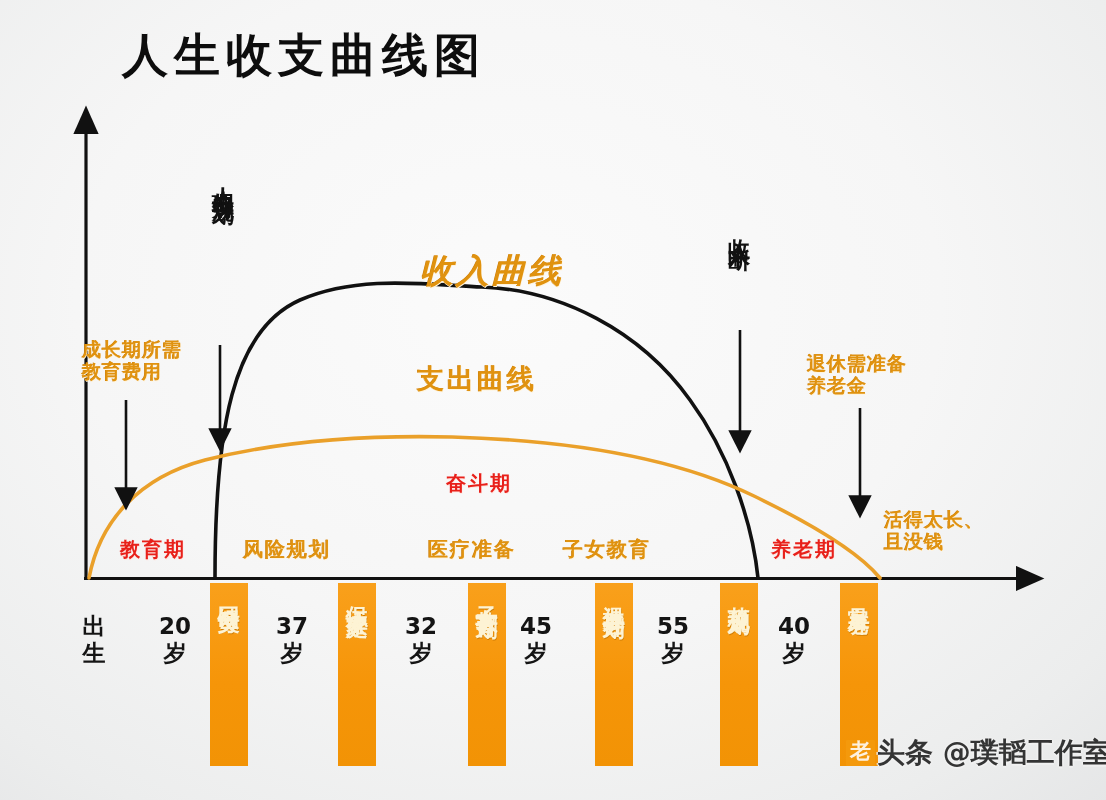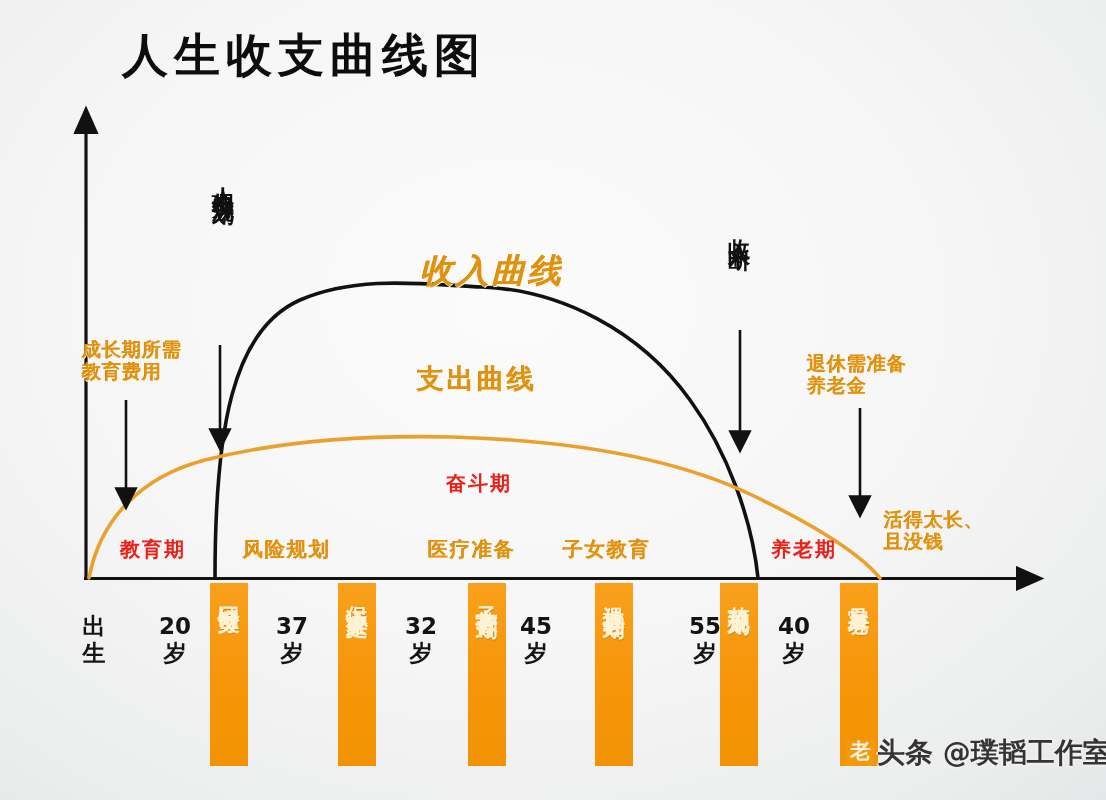--- a/index.html
+++ b/index.html
@@ -201,21 +201,21 @@
         <span>岁</span>
       </div>
       <div class="age" style="left: 398px;">
         <span>32</span>
         <span>岁</span>
       </div>
       <div class="age" style="left: 513px;">
         <span>45</span>
         <span>岁</span>
       </div>
-      <div class="age" style="left: 650px; margin-left: 32px;">
+      <div class="age" style="left: 650px;">
         <span>55</span>
         <span>岁</span>
       </div>
       <div class="age" style="left: 771px;">
         <span>40</span>
         <span>岁</span>
       </div>
     </div>
 
   <div id="bars-layer">

